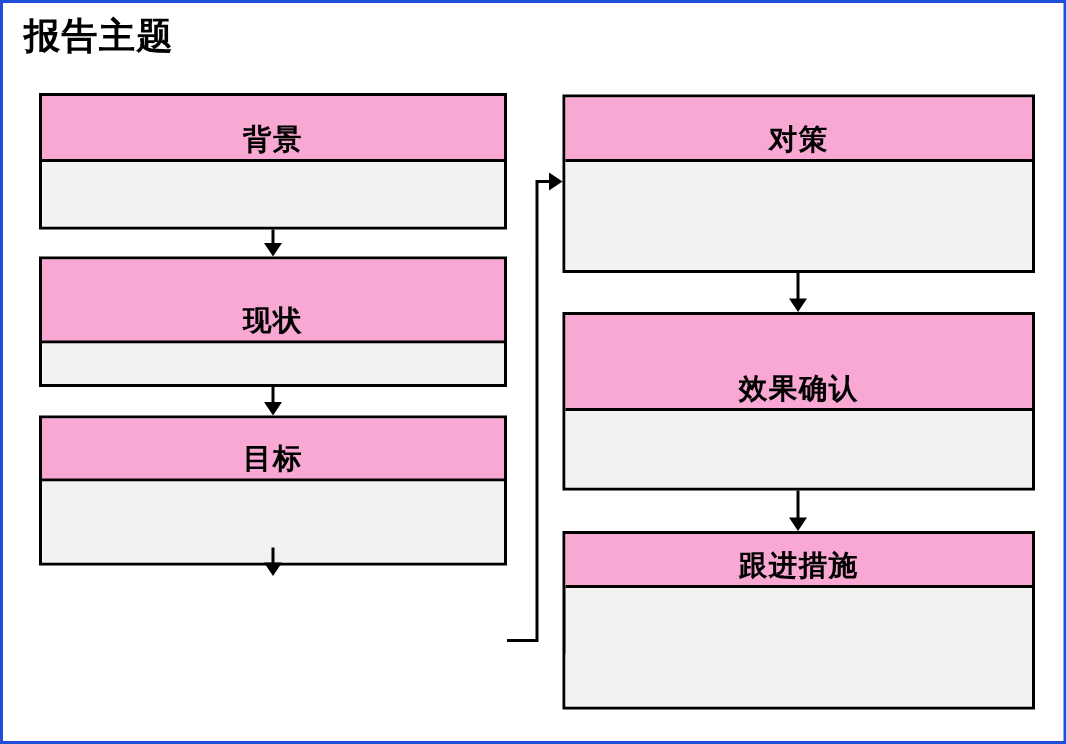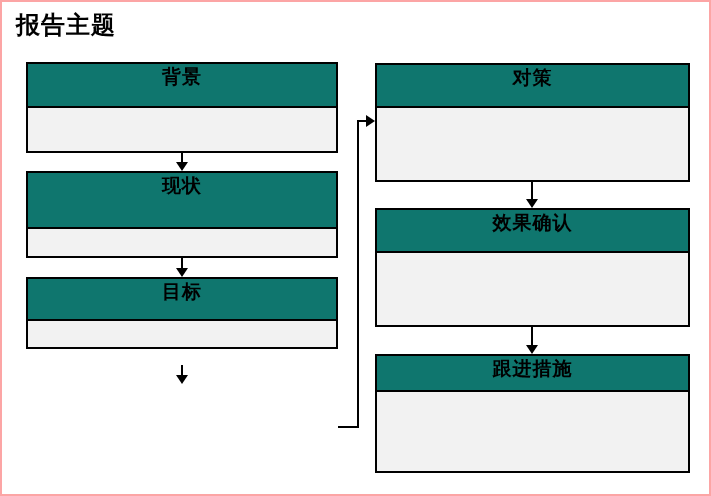--- a/index.html
+++ b/index.html
@@ -6,21 +6,21 @@
     margin: 0;
     padding: 0;
     background: #ffffff;
     font-family: "Liberation Sans", sans-serif;
   }
   .canvas {
     position: relative;
     width: 711px;
     height: 496px;
     box-sizing: border-box;
-    border: 2px solid #fca5a5;
+    border: 2px solid #1d4ed8;
     background: #ffffff;
     overflow: hidden;
   }
   .title {
     position: absolute;
     left: 14px;
     top: 6px;
     margin: 0;
     font-size: 24px;
     line-height: 34px;
@@ -32,23 +32,23 @@
     position: absolute;
     box-sizing: border-box;
     border: 2px solid #000000;
     background: #f2f2f2;
     display: flex;
     flex-direction: column;
   }
   .box-header {
     box-sizing: border-box;
     border-bottom: 2px solid #000000;
-    background: #0f766e;
+    background: #f9a8d4;
     display: flex;
-    align-items: flex-start;
+    align-items: flex-end;
     justify-content: center;
     flex: 0 0 auto;
   }
   .box-header span {
     font-size: 19px;
     font-weight: 700;
     color: #000000;
     letter-spacing: 1px;
     white-space: nowrap;
   }
@@ -79,37 +79,37 @@
     <div class="box-body"></div>
   </div>
 
   <div class="flow-box" style="left:24px; top:169px; width:312px; height:87px;">
     <div class="box-header" style="height:56px;">
       <span>现状</span>
     </div>
     <div class="box-body"></div>
   </div>
 
-  <div class="flow-box" style="left:24px; top:275px; width:312px; height:72px;font-family:Liberation Mono, monospace;">
+  <div class="flow-box" style="left:24px; top:275px; width:312px; height:100px;font-family:Liberation Mono, monospace;">
     <div class="box-header" style="height:42px;">
       <span>目标</span>
     </div>
     <div class="box-body"></div>
   </div>
 
 
   <div class="flow-box" style="left:373px; top:61px; width:315px; height:119px;">
     <div class="box-header" style="height:43px;">
       <span>对策</span>
     </div>
     <div class="box-body"></div>
   </div>
 
   <div class="flow-box" style="left:373px; top:206px; width:315px; height:119px;">
-    <div class="box-header" style="height:43px;">
+    <div class="box-header" style="height:64px;">
       <span>效果确认</span>
     </div>
     <div class="box-body"></div>
   </div>
 
   <div class="flow-box" style="left:373px; top:352px; width:315px; height:119px;gap:44px;">
     <div class="box-header" style="height:36px;">
       <span>跟进措施</span>
     </div>
     <div class="box-body"></div>

